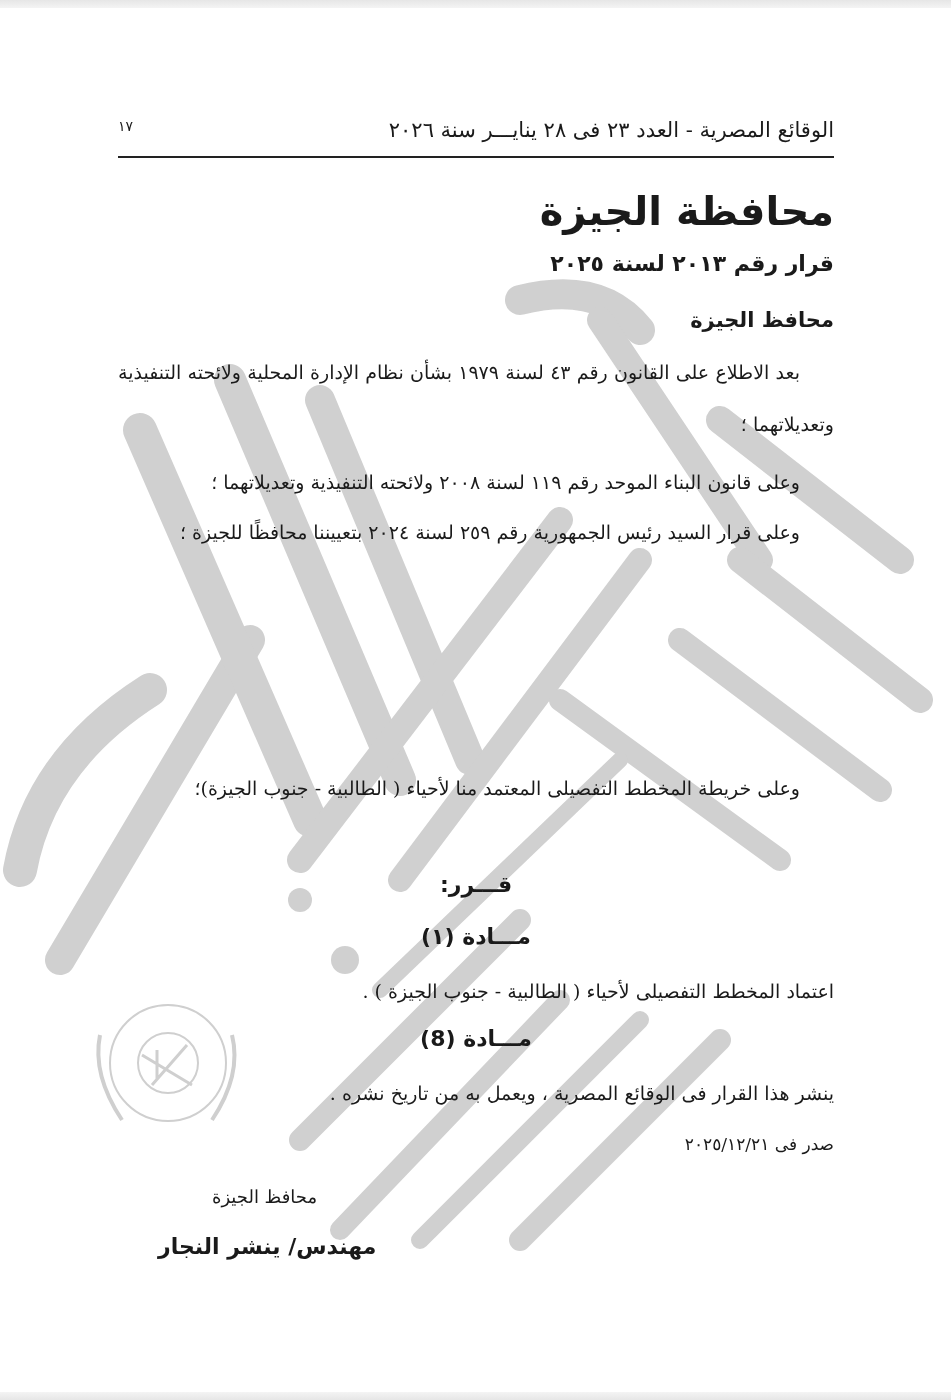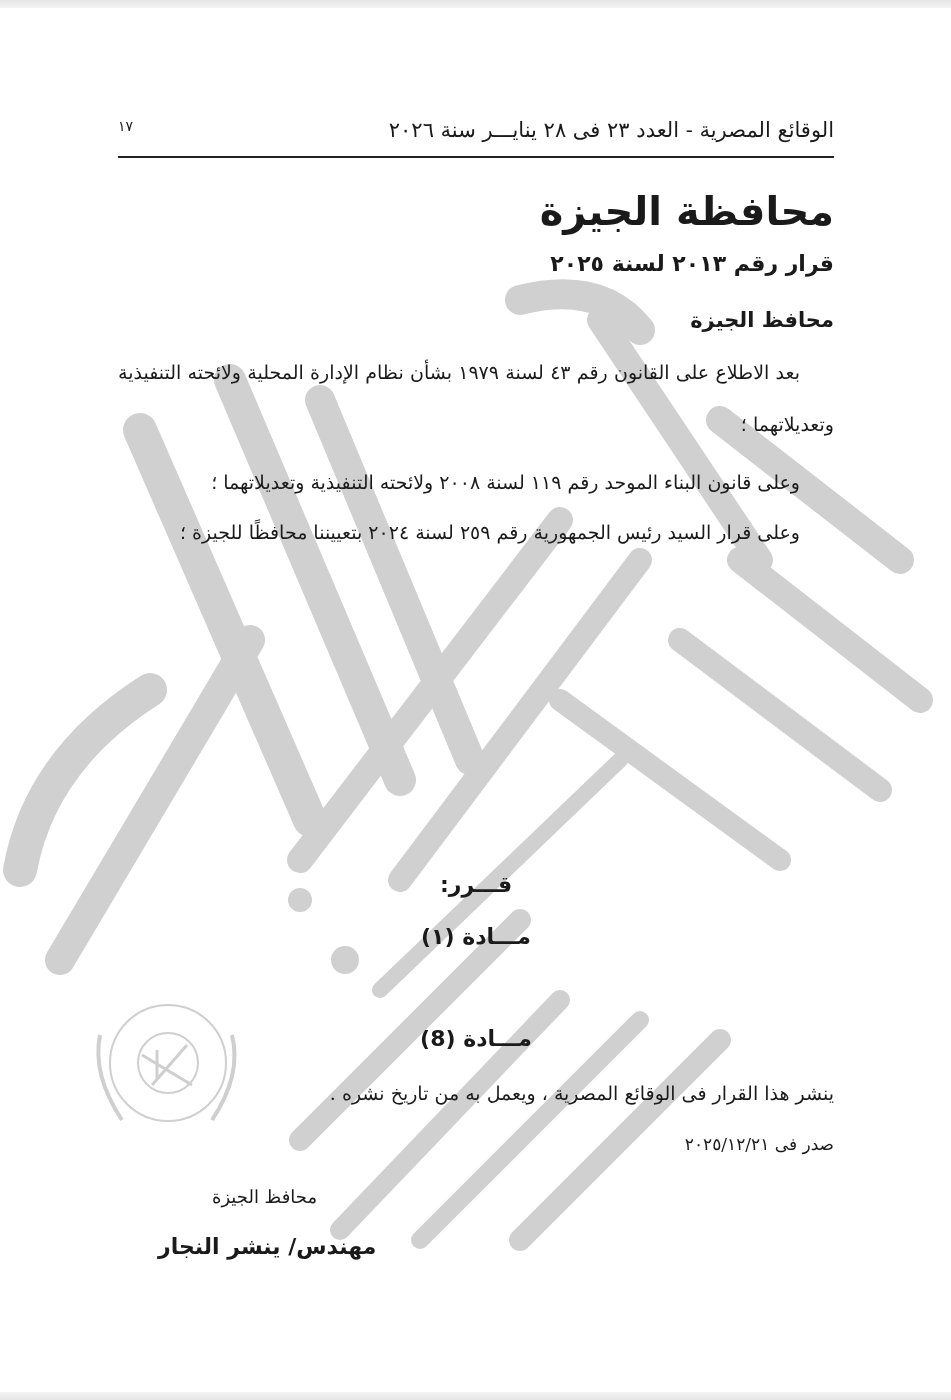--- a/index.html
+++ b/index.html
@@ -219,24 +219,28 @@
 
   <div class="body-text p1">
     <p>بعد الاطلاع على القانون رقم ٤٣ لسنة ١٩٧٩ بشأن نظام الإدارة المحلية ولائحته التنفيذية وتعديلاتهما ؛</p>
   </div>
   <div class="body-text p2">
     <p>وعلى قانون البناء الموحد رقم ١١٩ لسنة ٢٠٠٨ ولائحته التنفيذية وتعديلاتهما ؛</p>
   </div>
   <div class="body-text p3">
     <p>وعلى قرار السيد رئيس الجمهورية رقم ٢٥٩ لسنة ٢٠٢٤ بتعييننا محافظًا للجيزة ؛</p>
   </div>
+  <div class="body-text p5">
+    <p>وعلى خريطة المخطط التفصيلى المعتمد منا لأحياء ( الطالبية - جنوب الجيزة)؛</p>
+  </div>
 
   <div class="center-heading decided">قـــرر:</div>
 
   <div class="center-heading article1">مـــادة (١)</div>
+  <div class="line article1-text">اعتماد المخطط التفصيلى لأحياء ( الطالبية - جنوب الجيزة ) .</div>
 
   <div class="center-heading article2">مـــادة (8)</div>
   <div class="line article2-text">ينشر هذا القرار فى الوقائع المصرية ، ويعمل به من تاريخ نشره .</div>
 
   <div class="line issued-date">صدر فى ٢٠٢٥/١٢/٢١</div>
 
   <div class="signature-title">محافظ الجيزة</div>
   <div class="signature-name">مهندس/ ينشر النجار</div>
 </div>
 

